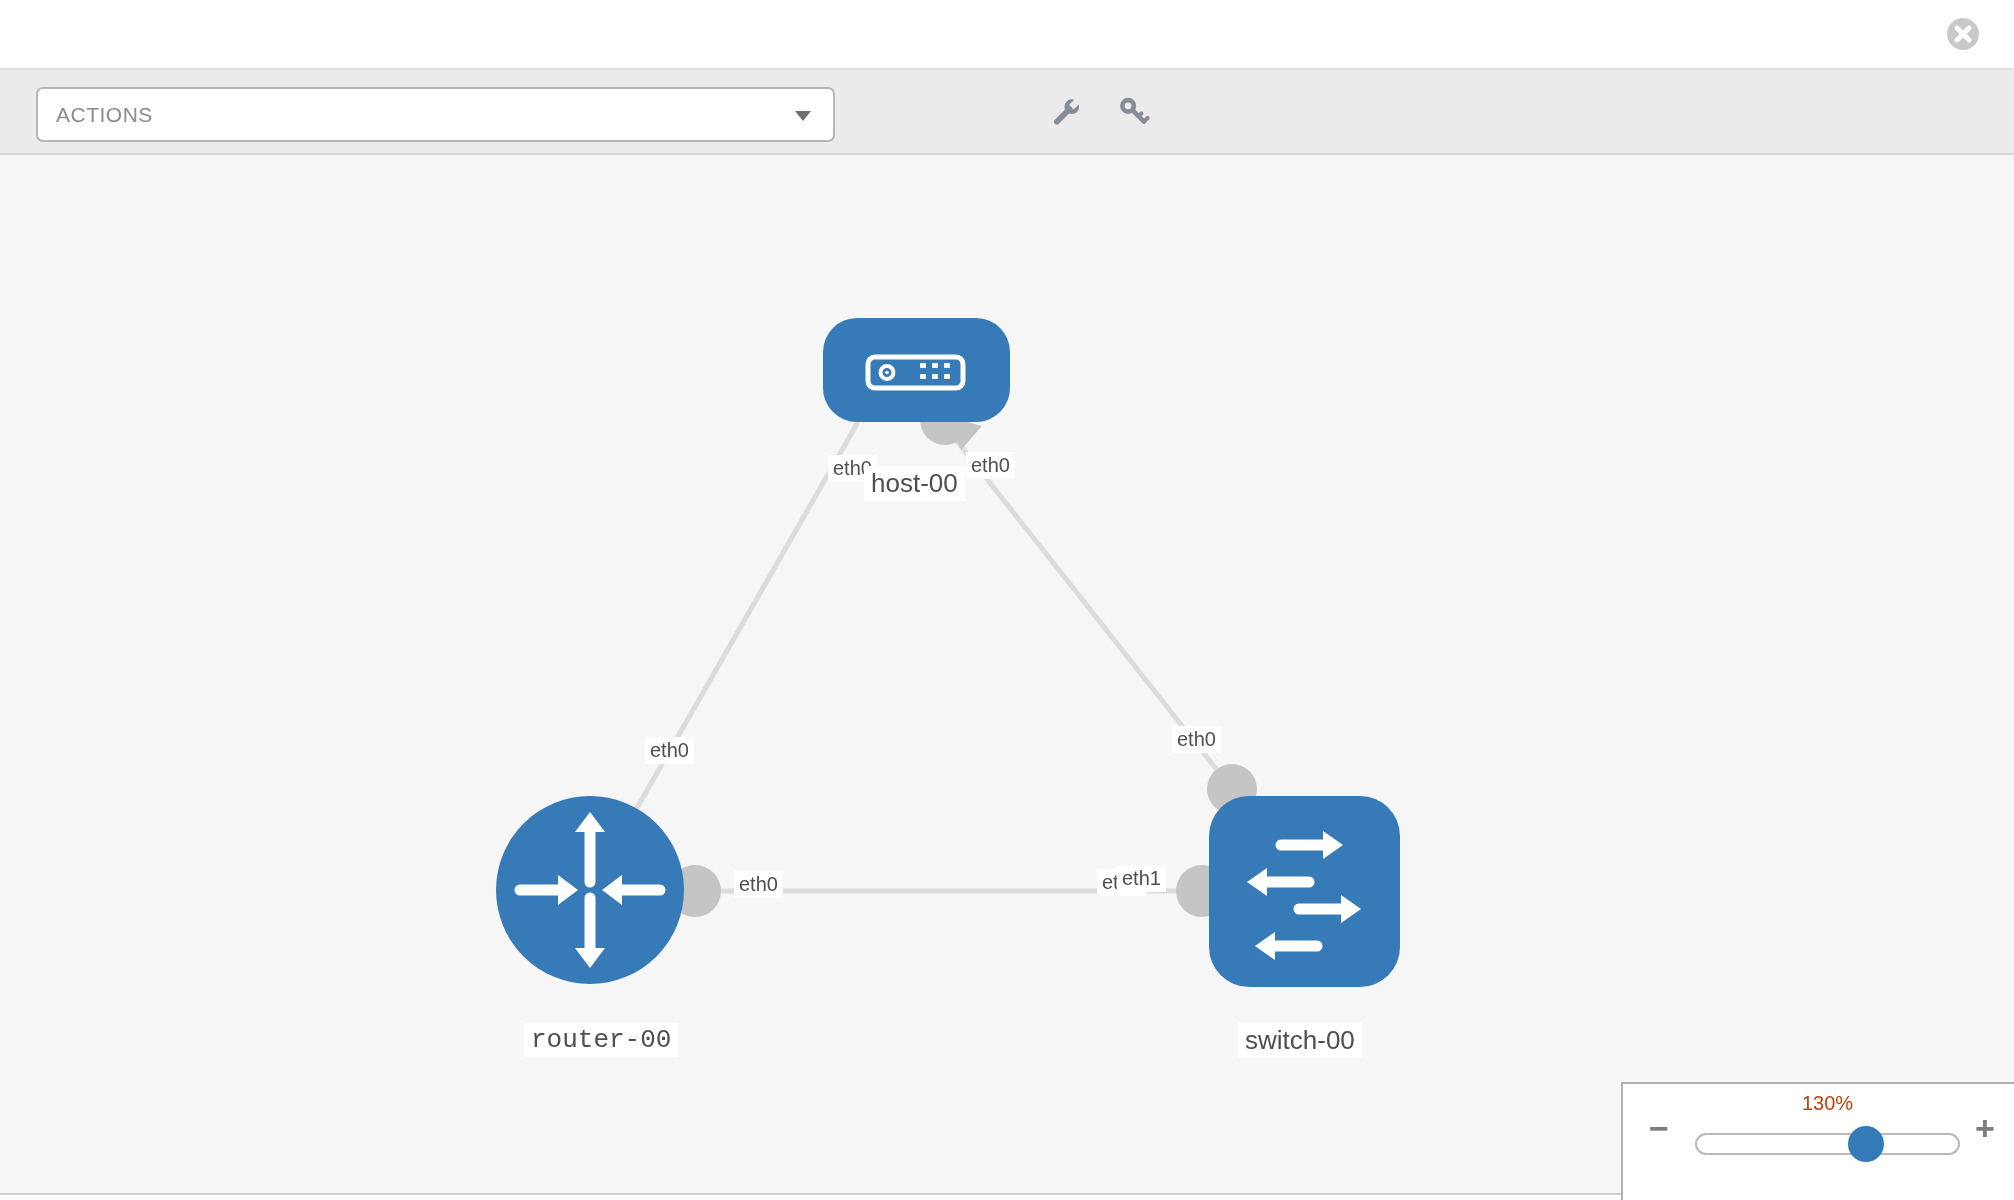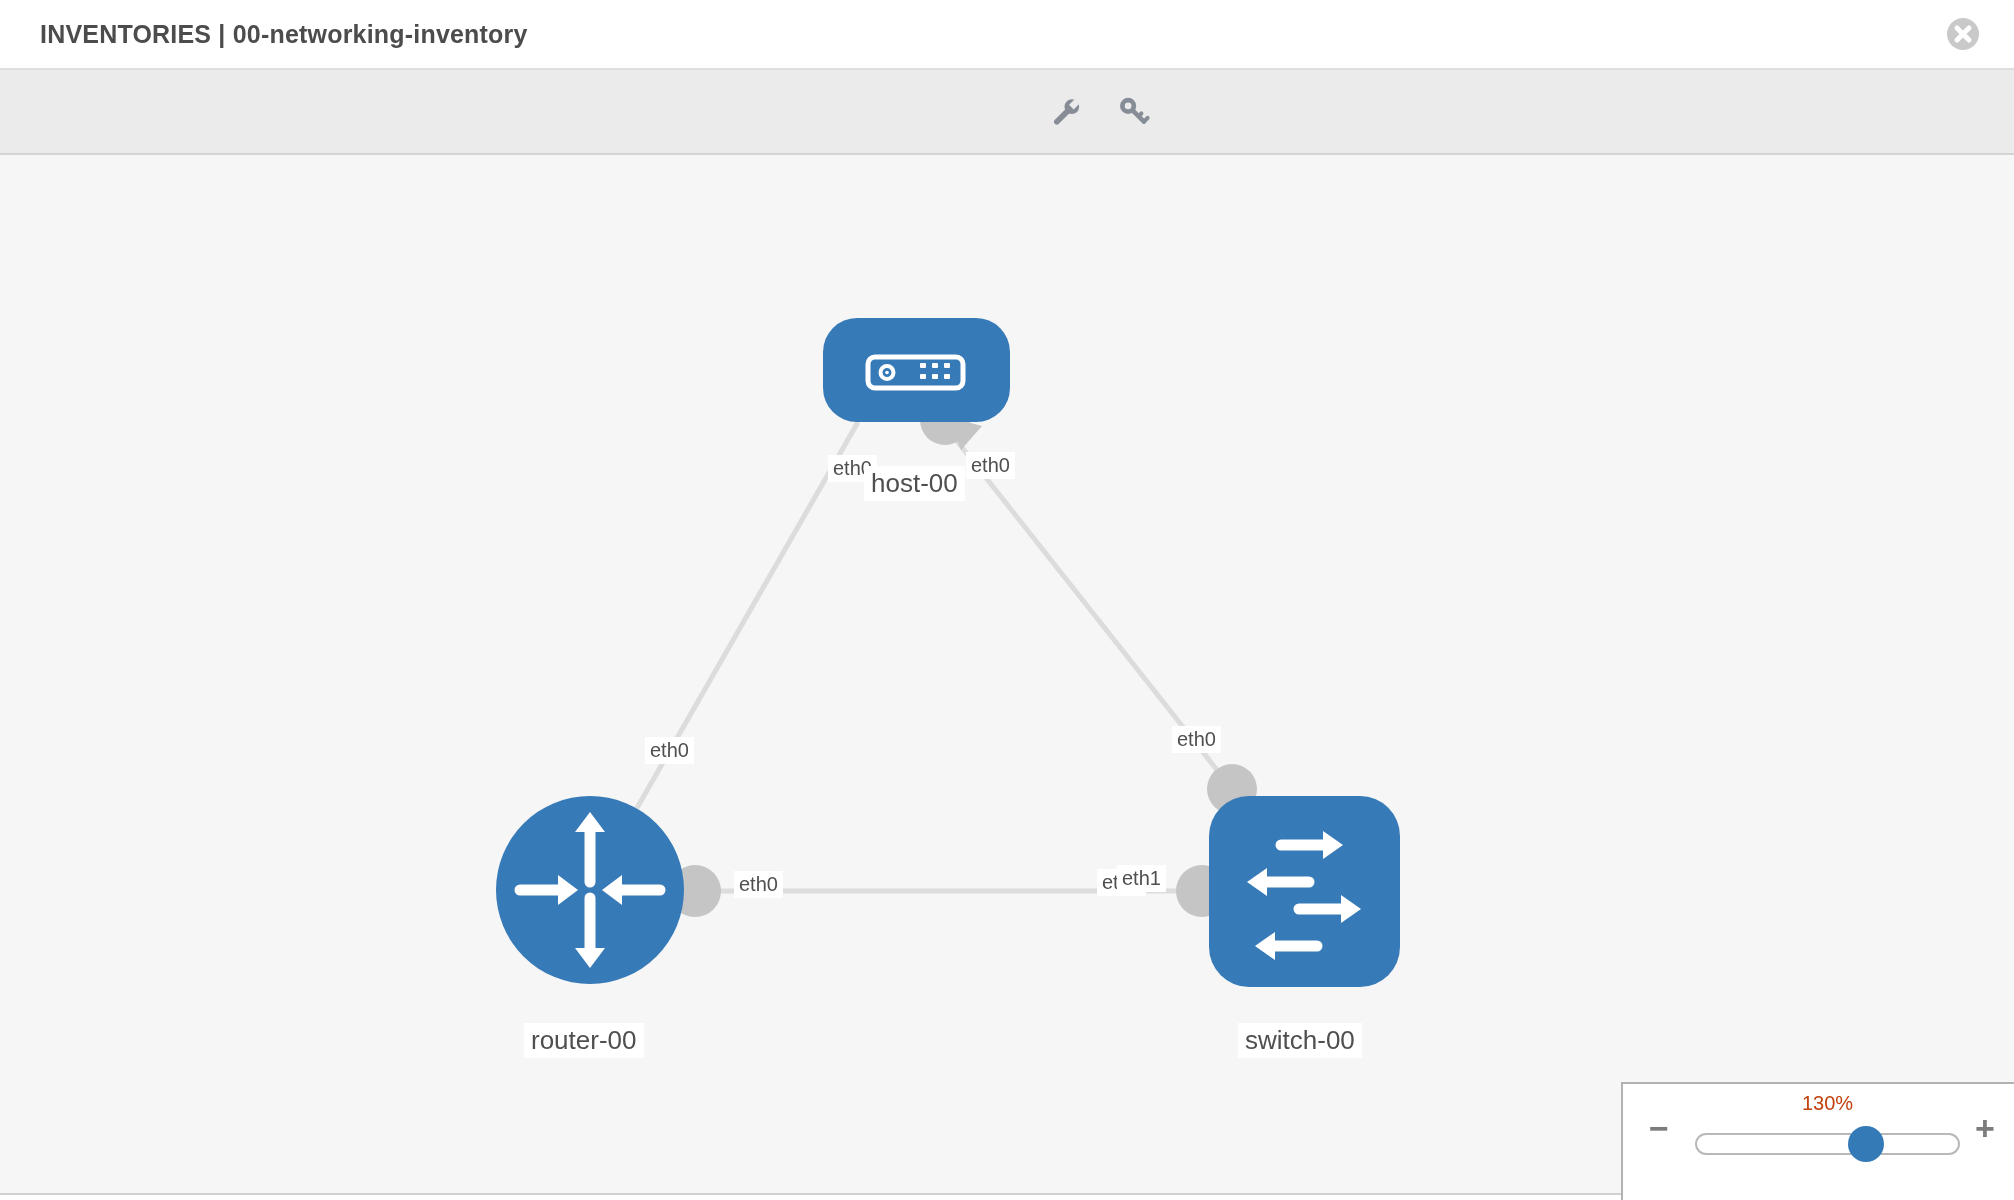--- a/index.html
+++ b/index.html
@@ -82,30 +82,33 @@
   }
   .zoom-handle{
     position:absolute;left:151px;top:-9px;width:36px;height:36px;
     border-radius:50%;background:#337ab7;cursor:pointer;
   }
 </style>
 </head>
 <body>
 
 <div class="header">
-  <span class="page-title">INVENTORIES | 00-networking-inventory</span>
   <button class="close-btn">
     <svg width="34" height="34" viewBox="0 0 34 34">
       <circle cx="17" cy="17" r="16" fill="#c9c9c9"></circle>
       <path d="M11 11 L23 23 M23 11 L11 23" stroke="#ffffff" stroke-width="5" stroke-linecap="round"></path>
     </svg>
   </button>
 </div>
 
 <div class="toolbar">
+  <div class="dd dd-actions">
+    <span class="dd-label">ACTIONS</span>
+    <span class="caret"></span>
+  </div>
 </div>
 
 <button class="tool-icon-btn btn-wrench">
   <svg width="38" height="38" viewBox="0 0 32 32">
     <g transform="rotate(45 16 16)" fill="#878d96">
       <circle cx="16.3" cy="8.2" r="6.2"></circle>
       <rect x="13.6" y="0.5" width="5.4" height="8.2" fill="#ebebeb"></rect>
       <rect x="14" y="10.5" width="4.8" height="18" rx="2.4"></rect>
     </g>
   </svg>
@@ -183,21 +186,21 @@
       </g>
     </g>
   </svg>
 
   <div class="chip chip-if" style="left:828px;top:300px;">eth0</div>
   <div class="chip chip-node" style="left:864px;top:283px;">host-00</div>
   <div class="chip chip-if" style="left:966px;top:297px;">eth0</div>
 
   <div class="chip chip-if" style="left:645px;top:582px;">eth0</div>
   <div class="chip chip-if" style="left:734px;top:716px;">eth0</div>
-  <div class="chip chip-node" style="left:524px;top:840px;">router-00</div>
+  <div class="chip chip-node" style="left:524px;top:840px;font-family:Liberation Mono, monospace;">router-00</div>
 
   <div class="chip chip-if" style="left:1172px;top:571px;">eth0</div>
   <div class="chip chip-if" style="left:1097px;top:714px;">eth0</div>
   <div class="chip chip-if" style="left:1117px;top:710px;">eth1</div>
   <div class="chip chip-node" style="left:1238px;top:840px;">switch-00</div>
 </div>
 
 <div class="zoom-panel">
   <div class="zoom-value">130%</div>
   <button class="zoom-btn zoom-minus">−</button>

